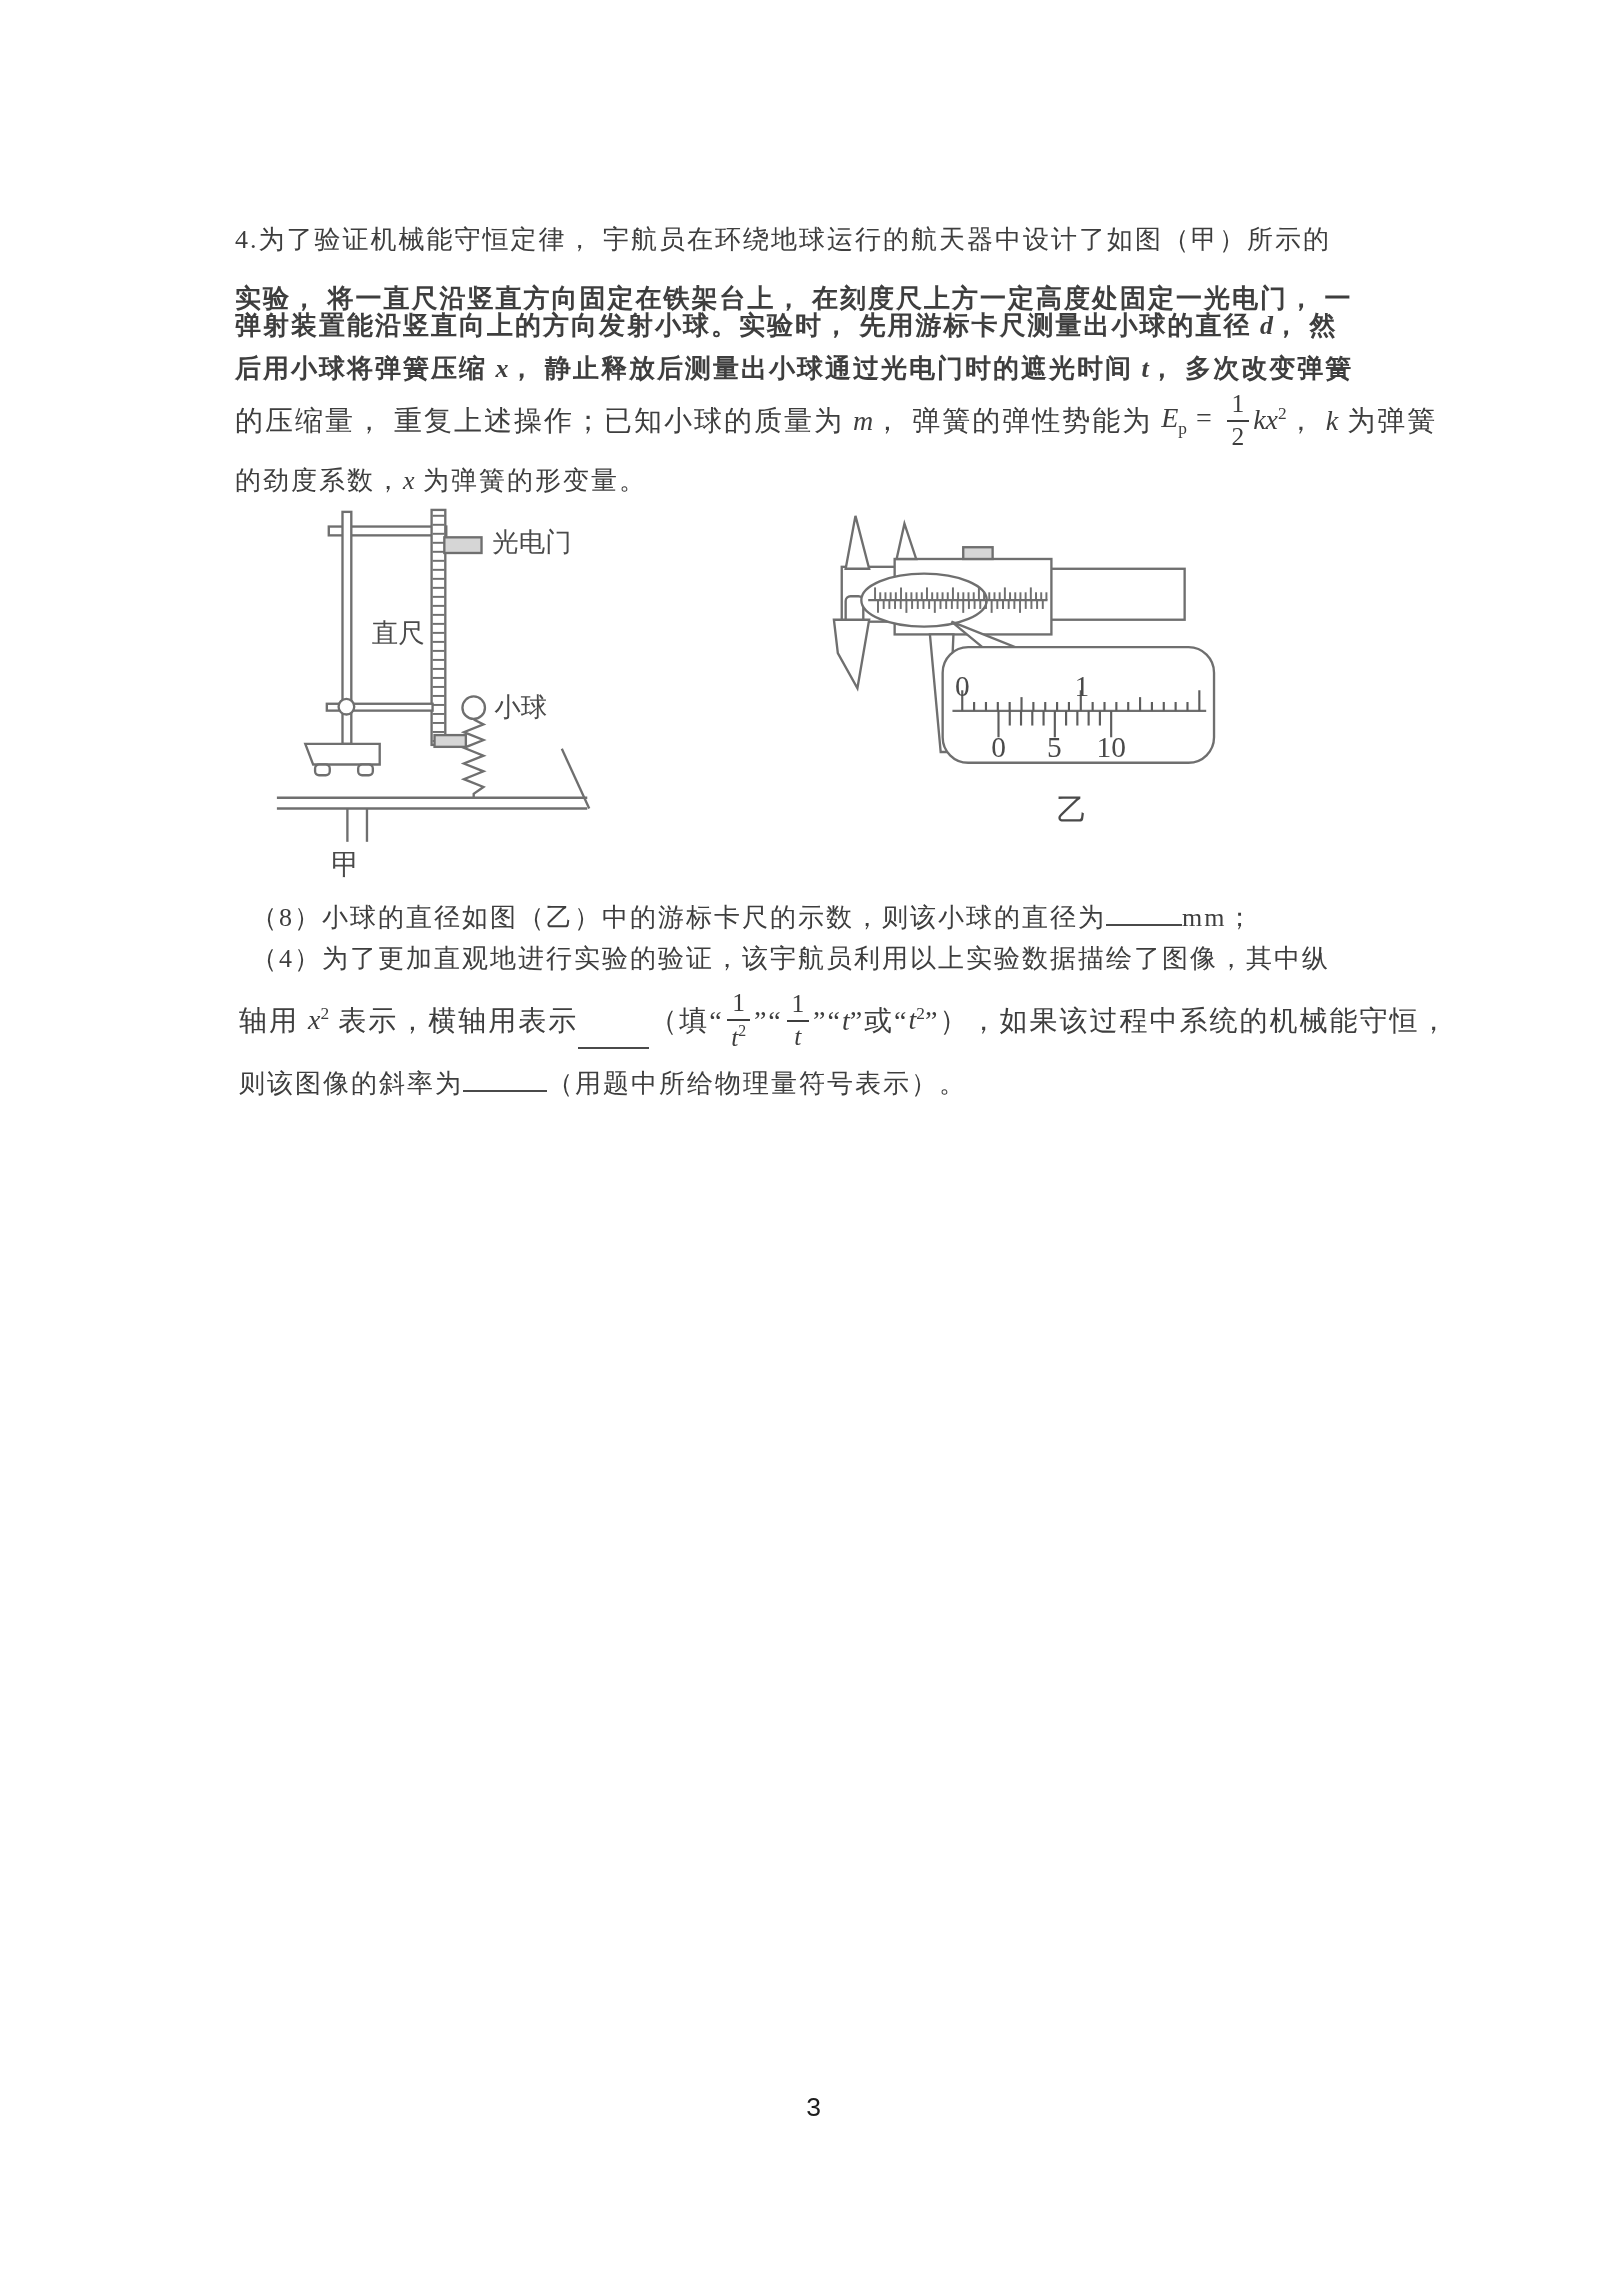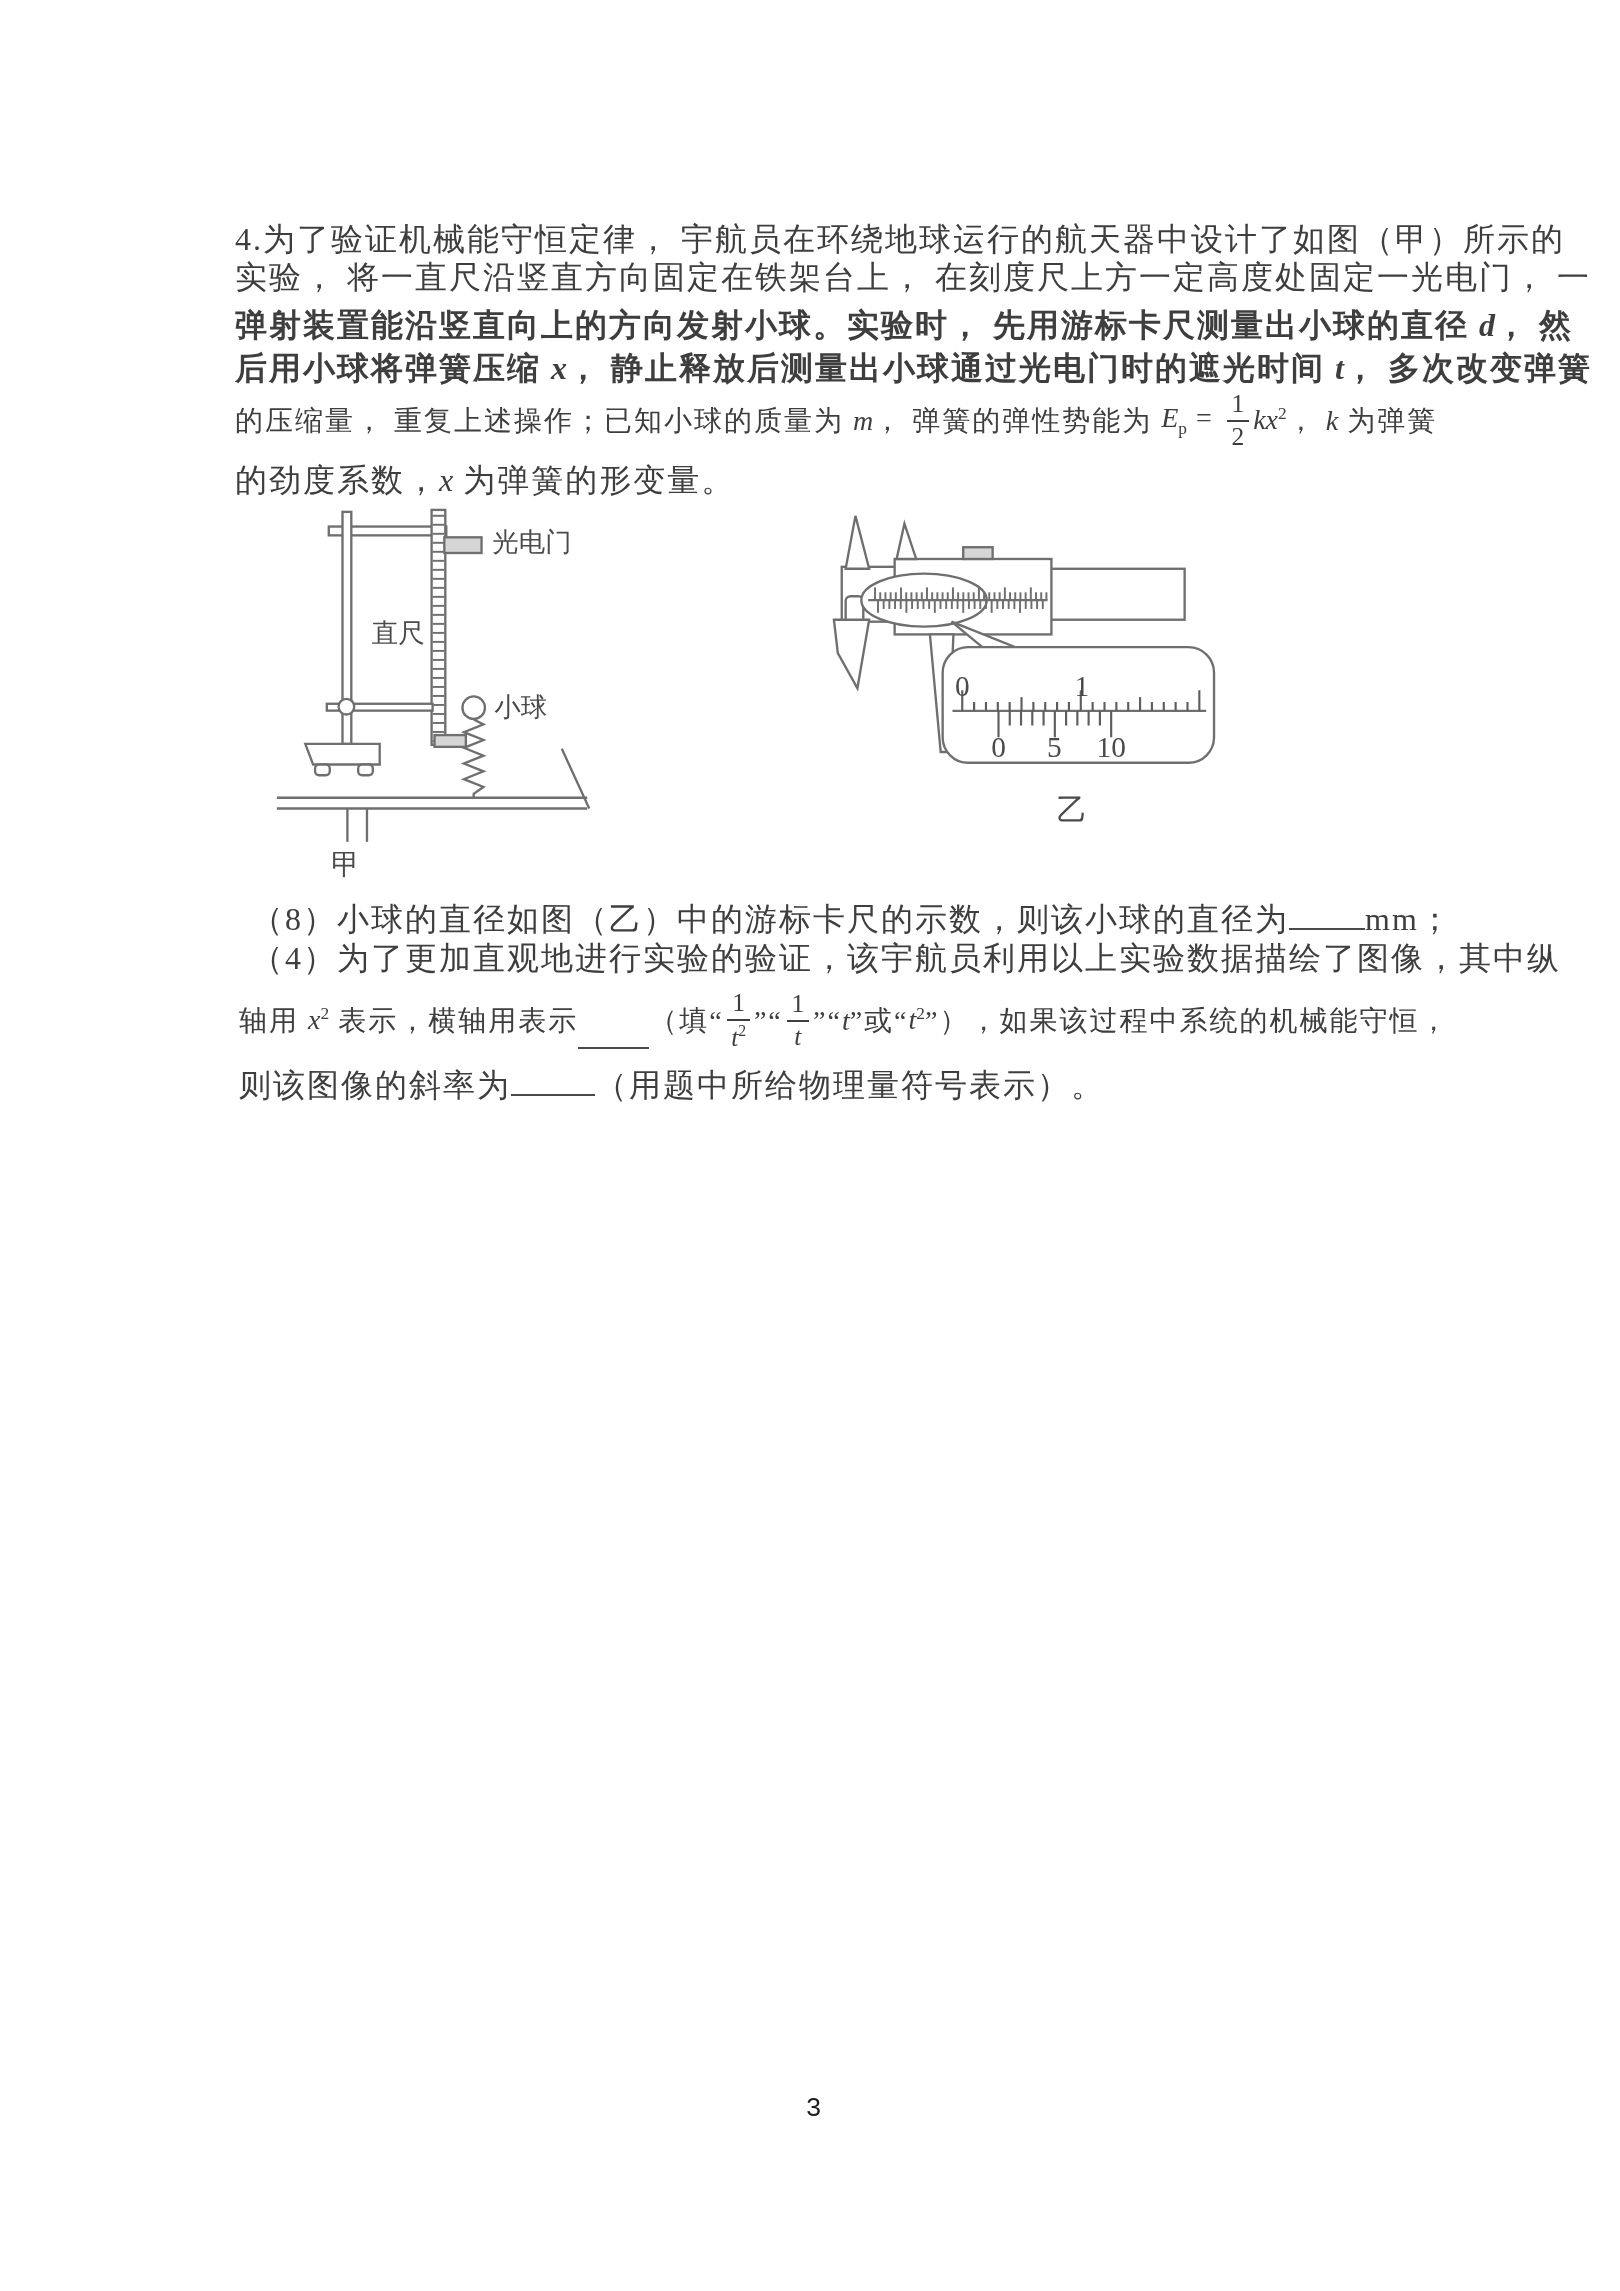--- a/index.html
+++ b/index.html
@@ -7,21 +7,21 @@
     position:relative;
     width:1620px;height:2292px;
     background:#ffffff;
     font-family:"Liberation Serif","DejaVu Serif",serif;
     color:#3e3e3e;
     overflow:hidden;
   }
   .tline{
     position:absolute;
     white-space:nowrap;
-    font-size:32px;
+    font-size:26px;
     letter-spacing:2px;
     line-height:43px;
   }
   .flexline{
     position:absolute;
     display:flex;
     align-items:center;
     white-space:pre;
     font-size:28px;
     letter-spacing:2px;
@@ -63,21 +63,21 @@
   .shaded{fill:#d6d6d6;}
   .ruler-rungs line, .tickset line{stroke:#6f6f6f;stroke-width:2;}
   .scale-ticks line{stroke:#5d5d5d;stroke-width:2.2;}
 </style>
 </head>
 <body>
 
 <div class="page">
 
   <div class="tline" style="left:235px;top:218px;">4.为了验证机械能守恒定律， 宇航员在环绕地球运行的航天器中设计了如图（甲）所示的</div>
-  <div class="tline" style="left:235px;top:256px;">实验， 将一直尺沿竖直方向固定在铁架台上， 在刻度尺上方一定高度处固定一光电门， 一</div>
+  <div class="tline" style="left:235px;top:277px;font-weight:bold;">实验， 将一直尺沿竖直方向固定在铁架台上， 在刻度尺上方一定高度处固定一光电门， 一</div>
   <div class="tline" style="left:235px;top:304px;font-weight:bold;"><span>弹射装置能沿竖直向上的方向发射小球。实验时， 先用游标卡尺测量出小球的直径 </span><i>d</i><span>， 然</span></div>
   <div class="tline" style="left:235px;top:347px;font-weight:bold;"><span>后用小球将弹簧压缩 </span><i>x</i><span>， 静止释放后测量出小球通过光电门时的遮光时间 </span><i>t</i><span>， 多次改变弹簧</span></div>
   <div class="flexline" style="left:235px;top:384px;height:73px;">
     <span>的压缩量， 重复上述操作；已知小球的质量为 </span><i>m</i><span>， 弹簧的弹性势能为 </span><span><i>E</i><sub>p</sub><span> = </span></span><span class="frac"><span class="num">1</span><span class="den">2</span></span><span><i>kx</i><sup>2</sup></span><span>， </span><i>k</i><span> 为弹簧</span>
   </div>
   <div class="tline" style="left:235px;top:459px;"><span>的劲度系数，</span><i>x</i><span> 为弹簧的形变量。</span></div>
 
   <svg style="left:272px;top:502px;" width="328" height="382" viewBox="0 0 335 390">
 
     <rect x="58" y="25" width="120" height="9"></rect>

